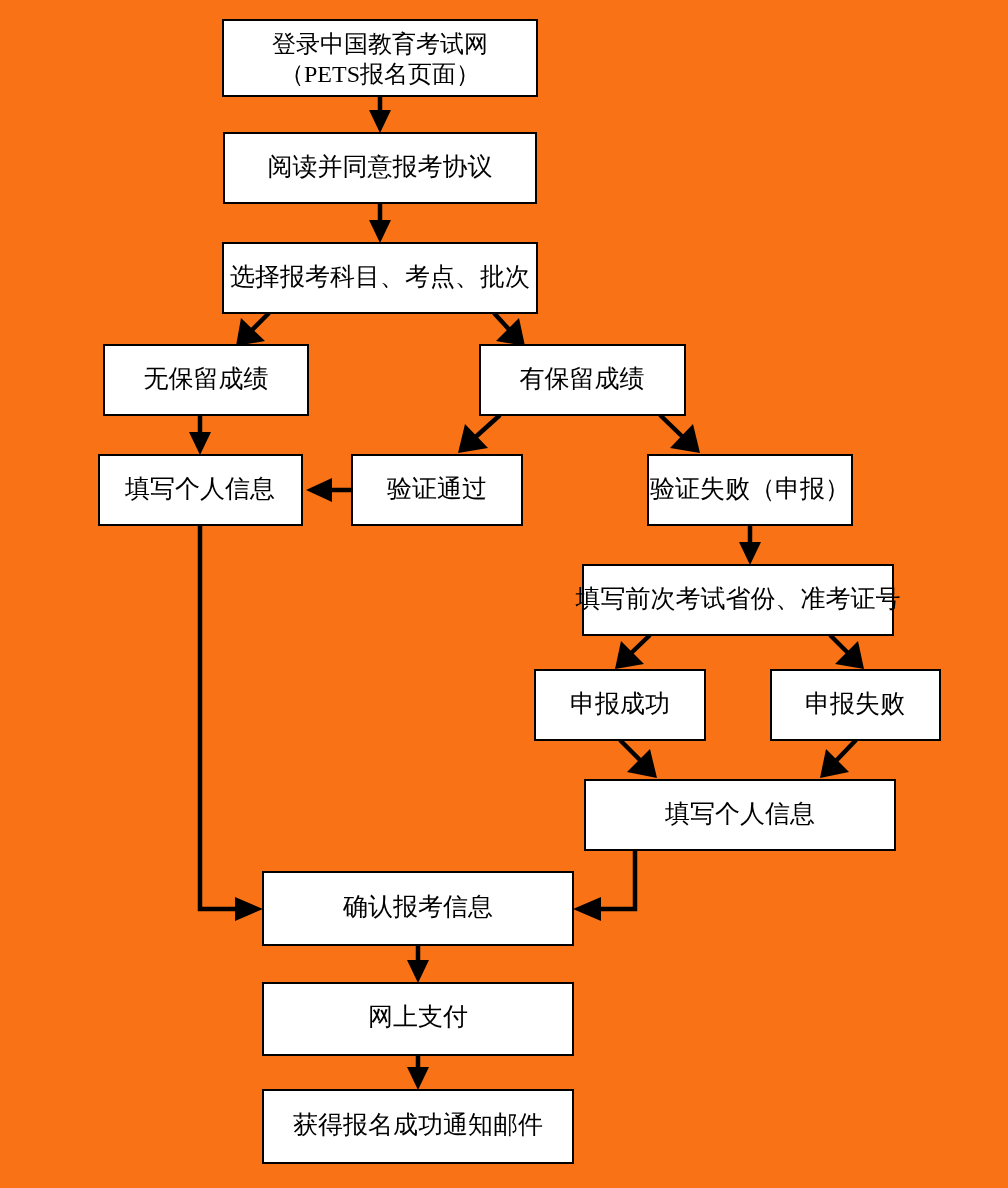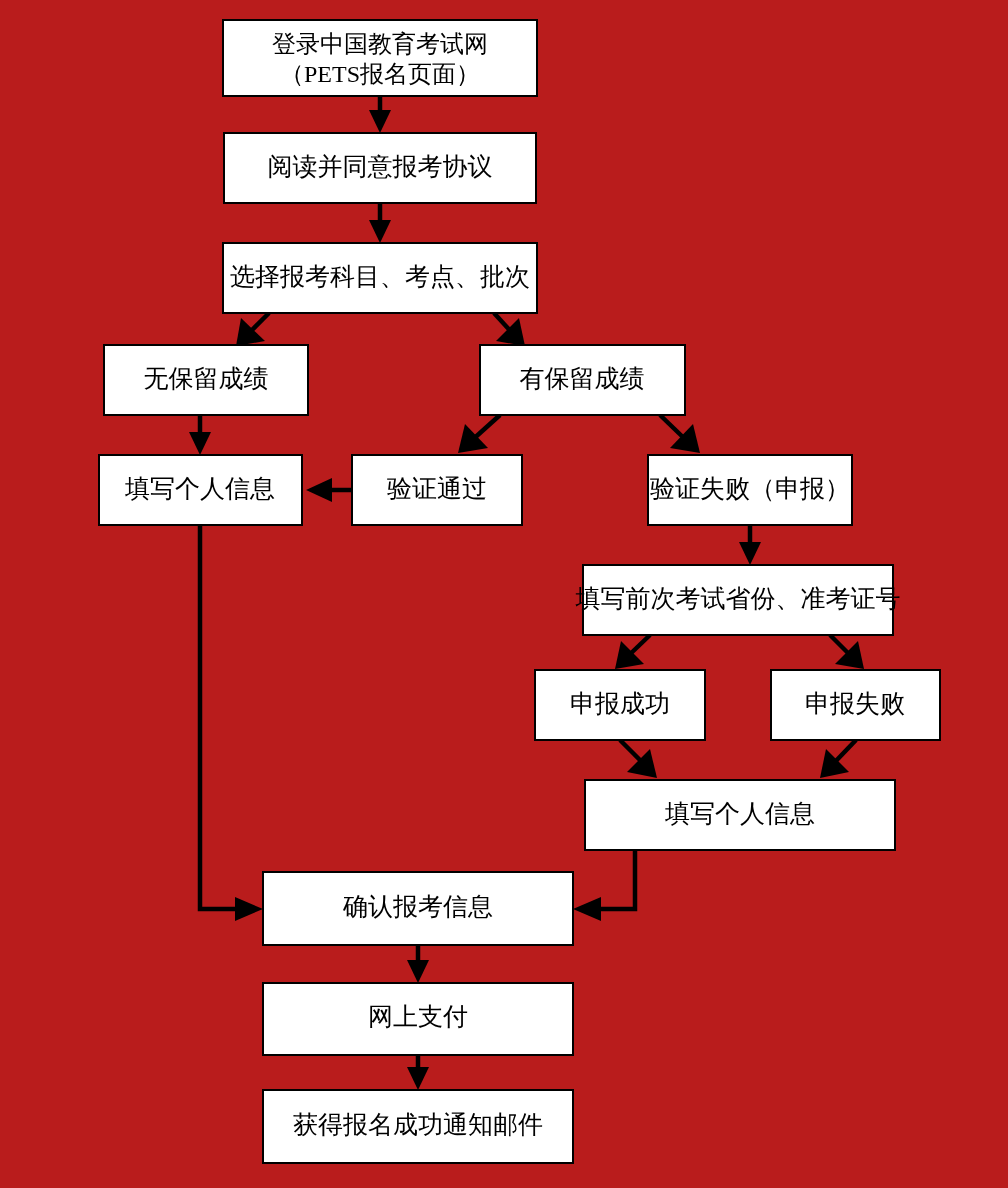--- a/index.html
+++ b/index.html
@@ -10,21 +10,21 @@
   body {
     width: 1008px;
     height: 1188px;
     font-family: "Liberation Serif", "DejaVu Serif", serif;
     overflow: hidden;
   }
   #flowchart-root {
     position: relative;
     width: 1008px;
     height: 1188px;
-    background: #b91c1c;
+    background: #f97316;
   }
   svg.flow-canvas {
     position: absolute;
     top: 0;
     left: 0;
     width: 1008px;
     height: 1188px;
     display: block;
   }
   .node-rect {

